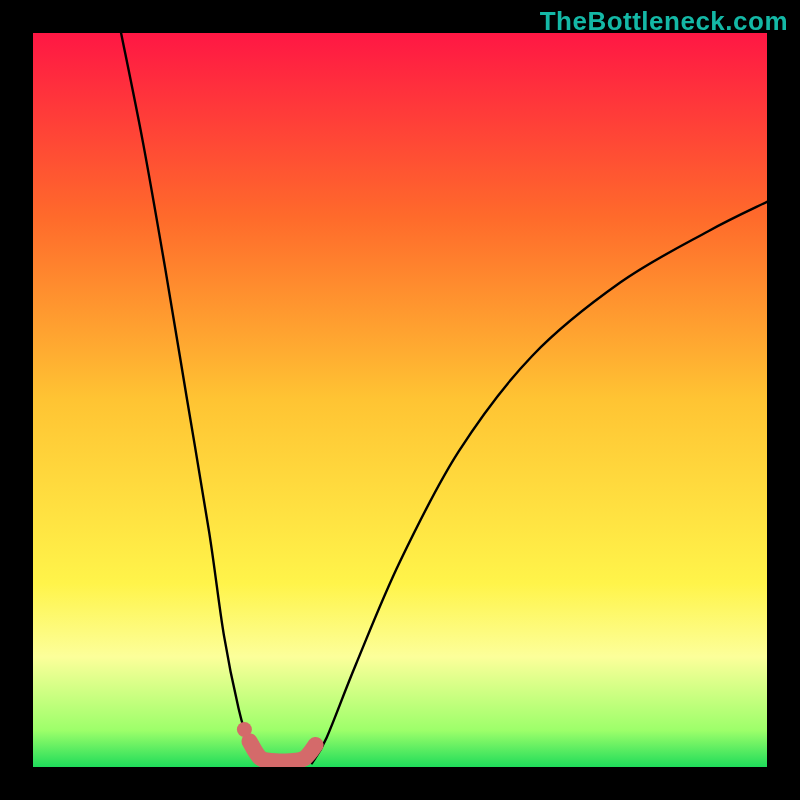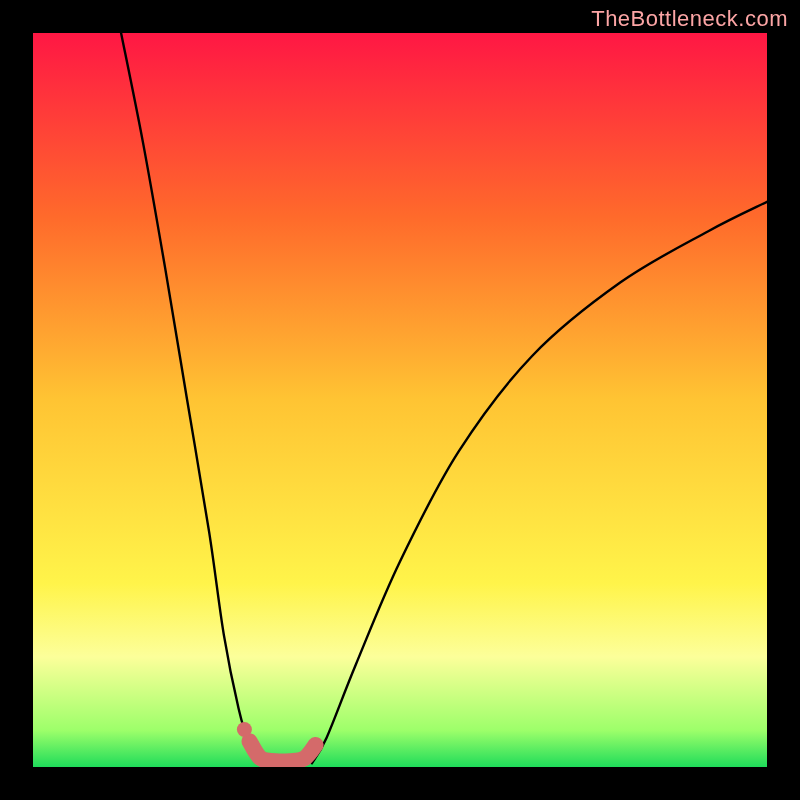--- a/index.html
+++ b/index.html
@@ -15,24 +15,25 @@
     position: relative;
     width: 800px;
     height: 800px;
     background: #000;
     box-sizing: border-box;
   }
   .watermark {
     position: absolute;
     top: 6px;
     right: 12px;
-    color: #fca5a5;
-    font-size: 22px;
+    color: #14b8a6;
+    font-size: 26px;
     letter-spacing: 0.5px;
     z-index: 10;
+    font-weight: bold;
   }
   .plot-area {
     position: absolute;
     left: 33px;
     top: 33px;
     width: 734px;
     height: 734px;
     overflow: hidden;
   }
   .heatmap {

